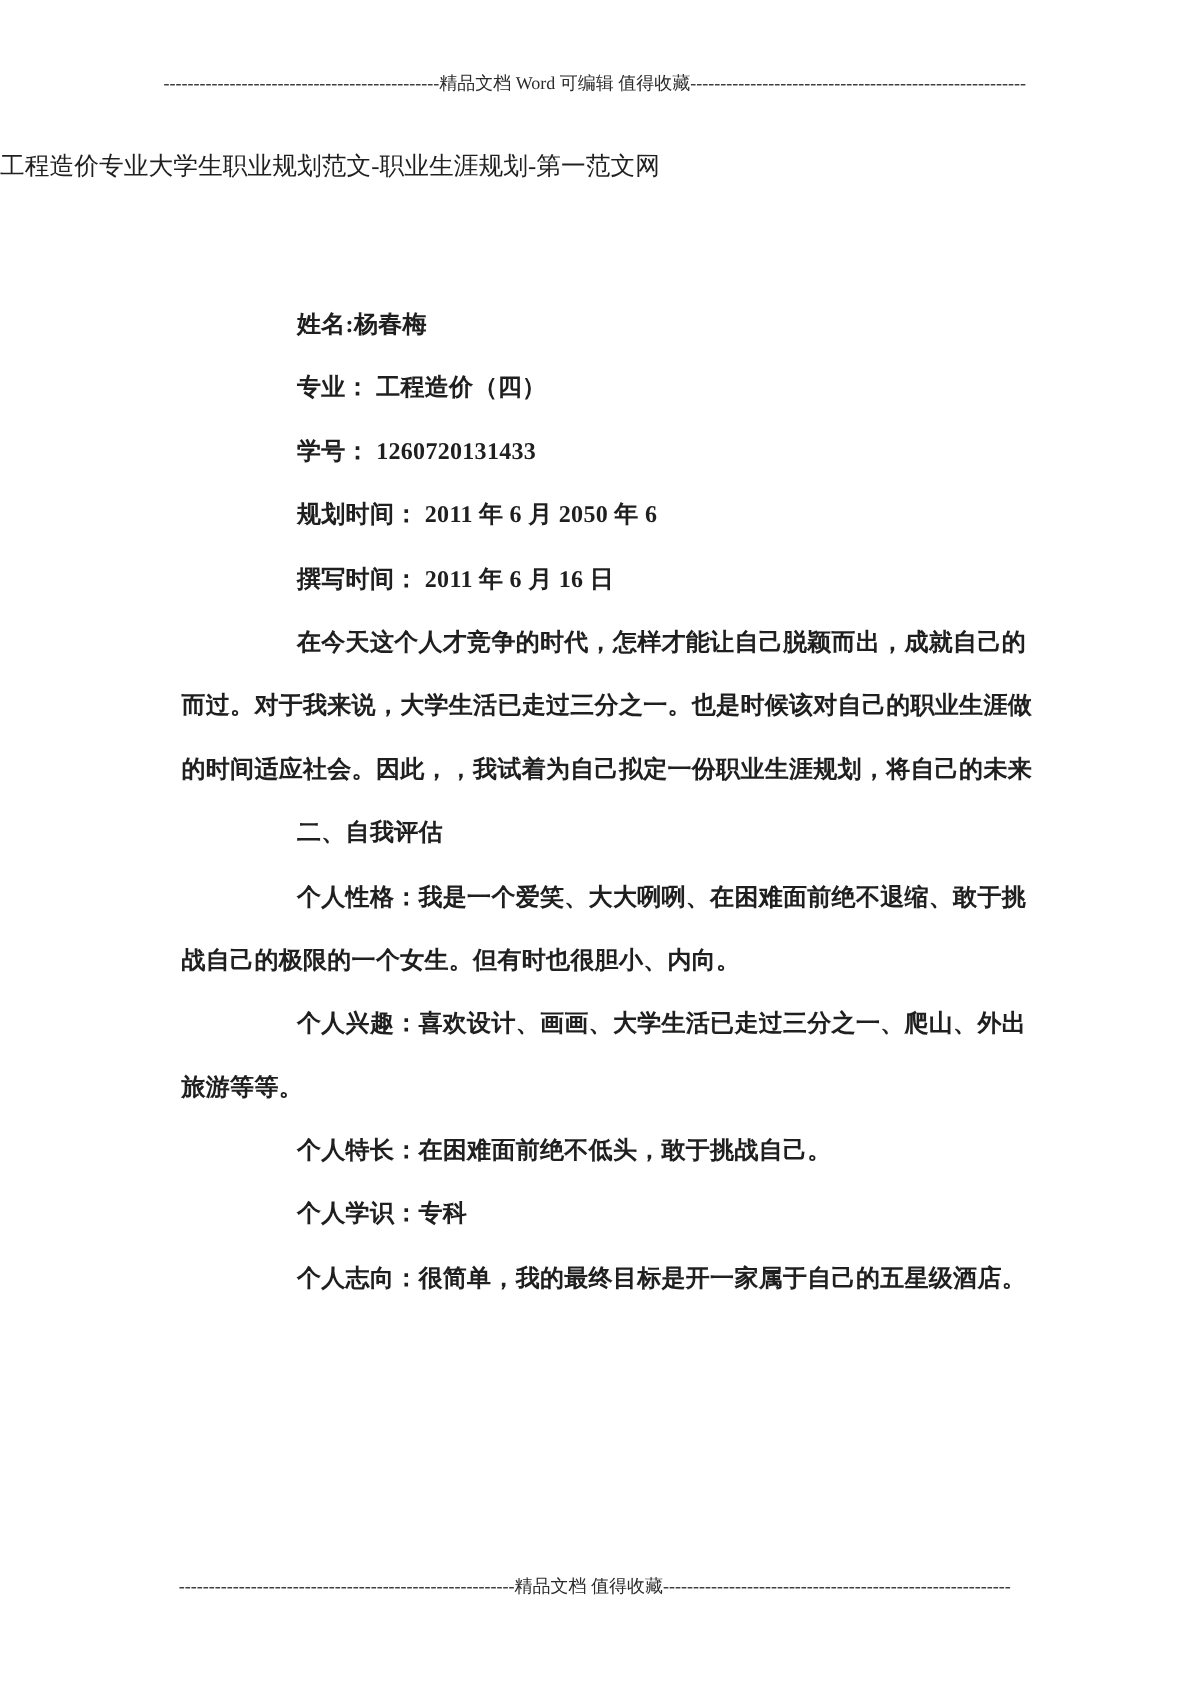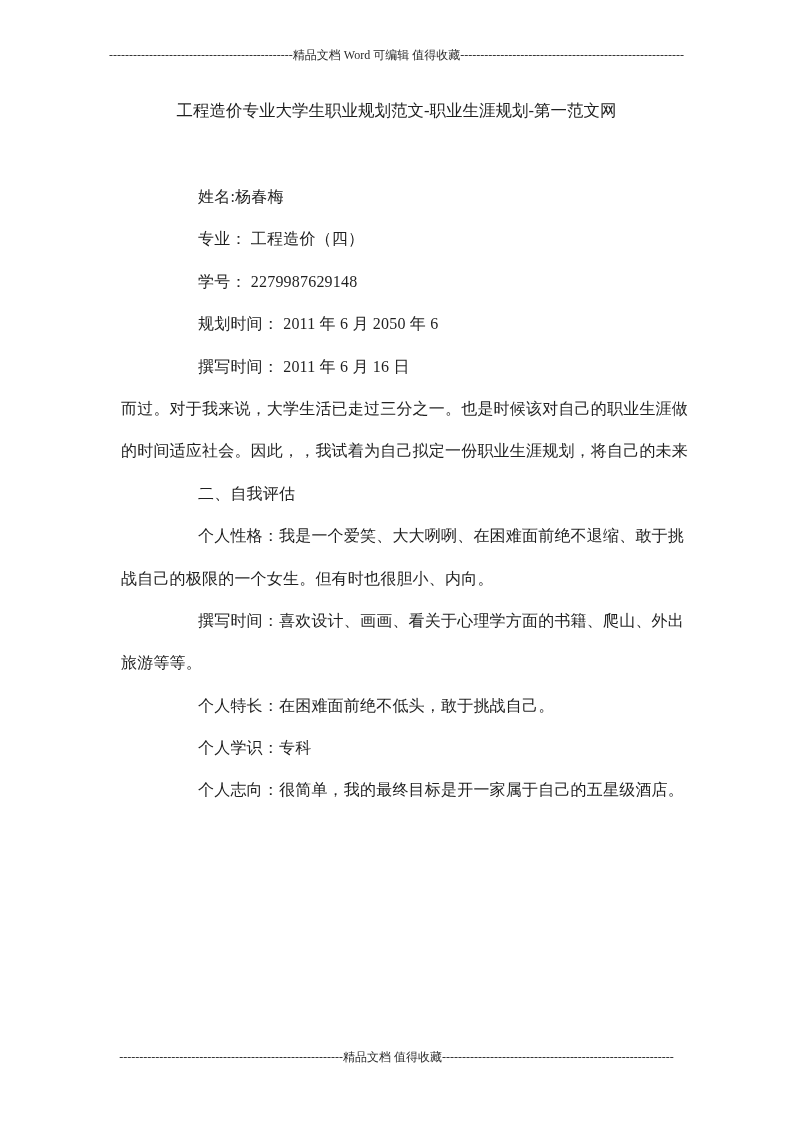--- a/index.html
+++ b/index.html
@@ -31,31 +31,31 @@
     white-space: nowrap;
     overflow: hidden;
   }
   .band.header { top: 47px; }
   .band.footer { top: 1049px; }
   .doc-title {
     position: absolute;
     top: 100px;
     left: 0;
     width: 100%;
-    text-align: center;
     font-size: 16.5px;
     line-height: 22px;
     color: #1f1f1f;
     white-space: nowrap;
   }
   .doc-body {
     position: absolute;
-    top: 176px;
+    top: 196px;
     left: 121px;
     width: 566px;
+    font-weight: bold;
   }
   .doc-body .line {
     height: 42.4px;
     line-height: 42.4px;
     font-size: 16px;
     letter-spacing: 0.2px;
     white-space: nowrap;
     color: #1f1f1f;
   }
   .doc-body .line.indent {
@@ -67,29 +67,30 @@
 
 <div class="page">
 
   <div class="band header">----------------------------------------------精品文档   Word 可编辑  值得收藏--------------------------------------------------------</div>
 
   <div class="doc-title">工程造价专业大学生职业规划范文-职业生涯规划-第一范文网</div>
 
   <div class="doc-body">
       <div class="line indent">姓名:杨春梅</div>
       <div class="line indent">专业： 工程造价（四）</div>
-      <div class="line indent">学号： 2279987629148</div>
+      <div class="line indent">学号： 1260720131433</div>
       <div class="line indent">规划时间： 2011 年 6 月 2050 年 6</div>
       <div class="line indent">撰写时间： 2011 年 6 月 16 日</div>
+      <div class="line indent">在今天这个人才竞争的时代，怎样才能让自己脱颖而出，成就自己的</div>
       <div class="line">而过。对于我来说，大学生活已走过三分之一。也是时候该对自己的职业生涯做</div>
       <div class="line">的时间适应社会。因此，，我试着为自己拟定一份职业生涯规划，将自己的未来</div>
       <div class="line indent">二、自我评估</div>
       <div class="line indent">个人性格：我是一个爱笑、大大咧咧、在困难面前绝不退缩、敢于挑</div>
       <div class="line">战自己的极限的一个女生。但有时也很胆小、内向。</div>
-      <div class="line indent">撰写时间：喜欢设计、画画、看关于心理学方面的书籍、爬山、外出</div>
+      <div class="line indent">个人兴趣：喜欢设计、画画、大学生活已走过三分之一、爬山、外出</div>
       <div class="line">旅游等等。</div>
       <div class="line indent">个人特长：在困难面前绝不低头，敢于挑战自己。</div>
       <div class="line indent">个人学识：专科</div>
       <div class="line indent">个人志向：很简单，我的最终目标是开一家属于自己的五星级酒店。</div>
     </div>
 
   <div class="band footer">--------------------------------------------------------精品文档  值得收藏----------------------------------------------------------</div>
 
 </div>
 

